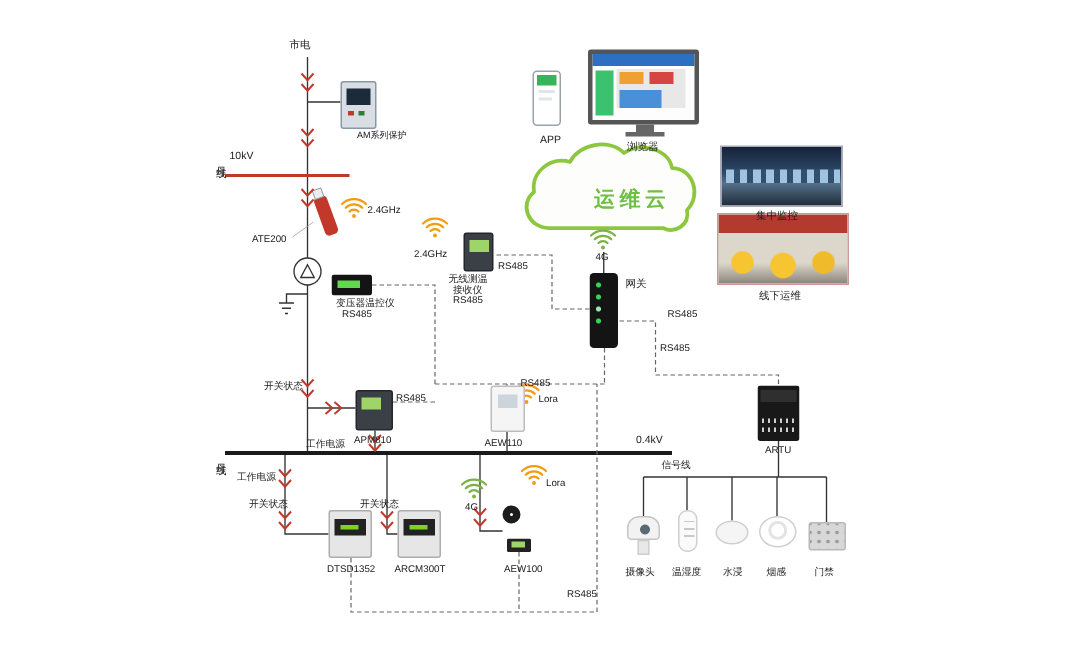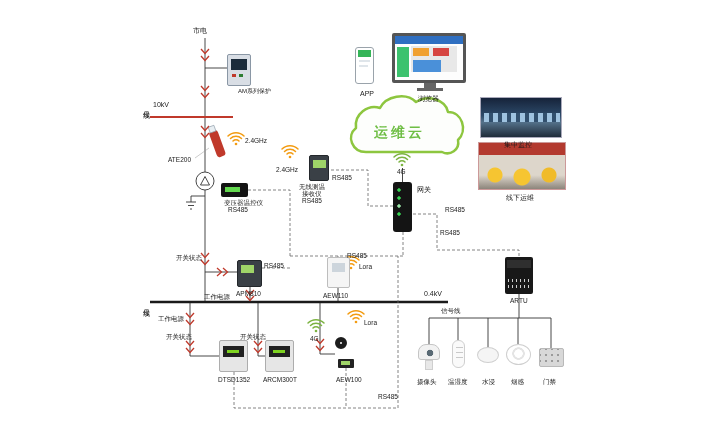--- a/index.html
+++ b/index.html
@@ -184,21 +184,21 @@
   <div class="lbl big vert" style="left:142px;top:105px;">母线</div>
   <div class="lbl" style="left:245px;top:137px;">2.4GHz</div>
   <div class="lbl" style="left:168px;top:156px;">ATE200</div>
   <div class="lbl" style="left:276px;top:166px;">2.4GHz</div>
   <div class="lbl" style="left:332px;top:174px;">RS485</div>
   <div class="lbl" style="left:299px;top:183px;">无线测温</div>
   <div class="lbl" style="left:302px;top:190px;">接收仪</div>
   <div class="lbl" style="left:302px;top:197px;">RS485</div>
   <div class="lbl" style="left:224px;top:199px;">变压器温控仪</div>
   <div class="lbl" style="left:228px;top:206px;">RS485</div>
-  <div class="lbl cloudtxt" style="left:374px;top:124px;text-align:right;">运维云</div>
+  <div class="lbl cloudtxt" style="left:396px;top:124px;text-align:right;">运维云</div>
   <div class="lbl big" style="left:360px;top:90px;">APP</div>
   <div class="lbl big" style="left:418px;top:95px;">浏览器</div>
   <div class="lbl big" style="left:504px;top:141px;">集中监控</div>
   <div class="lbl big" style="left:506px;top:194px;">线下运维</div>
   <div class="lbl" style="left:397px;top:168px;">4G</div>
   <div class="lbl big" style="left:417px;top:186px;">网关</div>
   <div class="lbl" style="left:445px;top:206px;">RS485</div>
   <div class="lbl" style="left:440px;top:229px;">RS485</div>
   <div class="lbl" style="left:176px;top:254px;">开关状态</div>
   <div class="lbl" style="left:264px;top:262px;">RS485</div>

